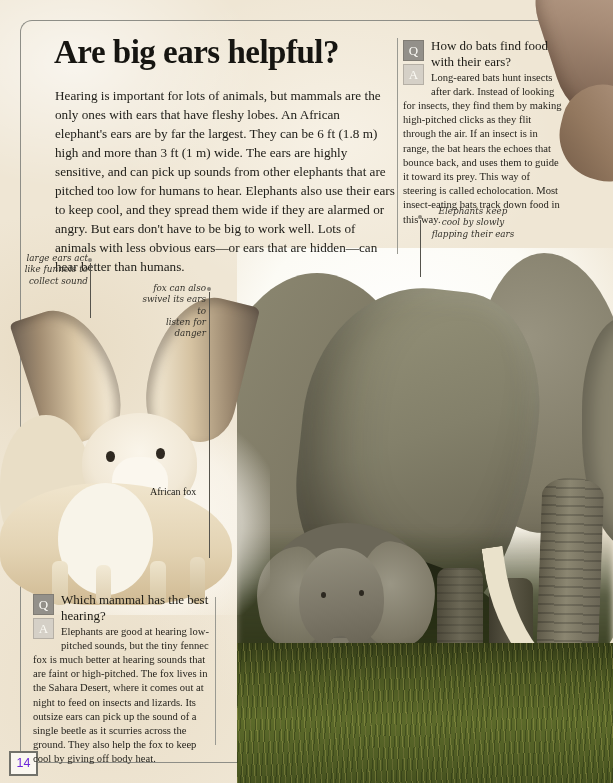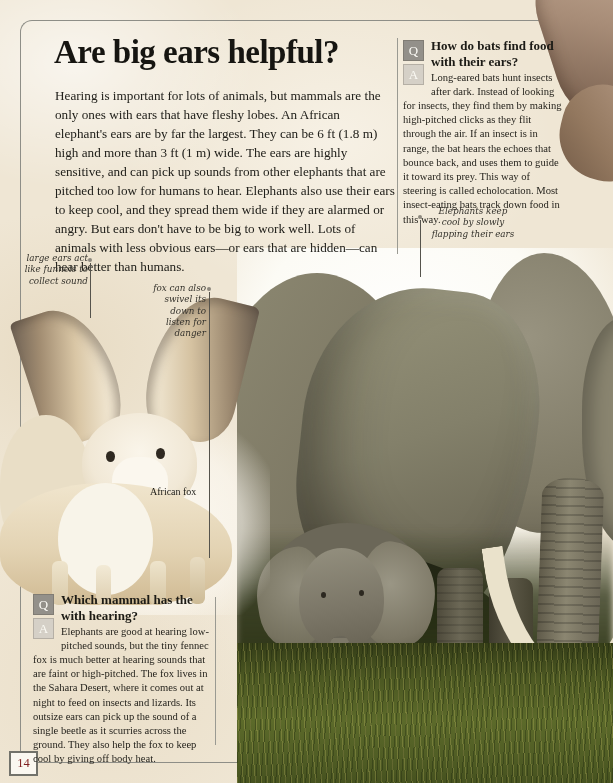--- a/index.html
+++ b/index.html
@@ -21,30 +21,30 @@
   
   #title{left:54px;top:34px;width:356px;font-size:33px;font-weight:bold;color:#161511;
     letter-spacing:-0.5px;z-index:4;}
   #intro{left:55px;top:86px;width:340px;font-size:13.2px;line-height:1.44;color:#21201b;z-index:4;}
   .qa{z-index:4;}
   .qa-icons{float:left;width:21px;margin:2px 7px 2px 0;}
   .qa-icon{width:19px;height:19px;text-align:center;font-size:13px;line-height:19px;
     font-family:"Liberation Serif",serif;margin-bottom:3px;}
   .qa-icon-q{background:#93908a;color:#fdfcf7;border:1px solid #807c74;}
   .qa-icon-a{background:#d5d0c7;color:#fbfaf4;border:1px solid #b5afa5;}
-  .qa-question{font-size:13px;font-weight:bold;line-height:1.22;color:#1c1b16;}
+  .qa-question{font-size:13px;font-weight:normal;line-height:1.22;color:#1c1b16;}
   .qa-answer{font-size:10.6px;line-height:1.34;color:#26241e;margin-top:1px;}
   .annot{font-size:8.8px;font-style:italic;font-family:"DejaVu Serif",serif;
     line-height:1.28;color:#33312b;white-space:pre-line;z-index:6;}
   .leader{width:1px;background:#55534c;z-index:6;}
   .leader-dot{width:4px;height:4px;border-radius:50%;background:#8d887e;z-index:6;}
   #fennec-label{left:150px;top:486px;font-size:10px;color:#1d1c17;z-index:6;}
   #pagenum-box{left:9px;top:751px;width:25px;height:21px;background:#faf7f0;
-    border:2px solid #72726b;z-index:2;text-align:center;font-family:Liberation Serif, serif;
-    font-size:12.5px;line-height:21px;color:#7f1d1d;}
+    border:2px solid #72726b;z-index:2;text-align:center;font-family:Liberation Sans, sans-serif;
+    font-size:12.5px;line-height:21px;color:#6d28d9;}
   
   #elephant-photo{left:237px;top:248px;width:376px;height:535px;overflow:hidden;z-index:2;}
   #elephant-photo .sky{position:absolute;left:-30px;top:-20px;width:440px;height:380px;
     background:radial-gradient(ellipse at 45% 35%, #ffffff 0%, #fcfbf5 45%, rgba(250,248,240,0) 75%);}
   #elephant-photo .midband{position:absolute;left:0;top:280px;width:100%;height:150px;
     background:linear-gradient(180deg, rgba(42,50,20,0) 0, rgba(38,46,18,0.75) 45%, #2c3414 100%);
     filter:blur(3px);}
   #elephant-photo .grass{position:absolute;left:0;bottom:0;width:100%;height:140px;
     background:
       repeating-linear-gradient(85deg, rgba(214,202,112,0.25) 0 1px, transparent 1px 6px),
@@ -81,21 +81,21 @@
     <div class="qa-question">How do bats find food with their ears?</div>
     <div class="qa-answer">Long-eared bats hunt insects after dark. Instead of looking for insects, they find them by making high-pitched clicks as they flit through the air. If an insect is in range, the bat hears the echoes that bounce back, and uses them to guide it toward its prey. This way of steering is called echolocation. Most insect-eating bats track down food in this way.</div>
   </div>
 
   <div class="abs vrule" style="left:215px;top:597px;height:148px;"></div>
   <div class="abs qa" style="left:33px;top:592px;width:180px;">
     <div class="qa-icons">
       <div class="qa-icon qa-icon-q">Q</div>
       <div class="qa-icon qa-icon-a">A</div>
     </div>
-    <div class="qa-question">Which mammal has the with hearing?</div>
+    <div class="qa-question">Which mammal has the best hearing?</div>
     <div class="qa-answer">Elephants are good at hearing low-pitched sounds, but the tiny fennec fox is much better at hearing sounds that are faint or high-pitched. The fox lives in the Sahara Desert, where it comes out at night to feed on insects and lizards. Its outsize ears can pick up the sound of a single beetle as it scurries across the ground. They also help the fox to keep cool by giving off body heat.</div>
   </div>
 
   <div class="abs" id="elephant-photo" title="African elephant adult and calf on grass">
     <div class="sky"></div>
 
     <div class="eshape wrinkle" style="left:-40px;top:25px;width:240px;height:430px;border-radius:50% 50% 40% 40%;background:linear-gradient(120deg,#8e8a73,#7c7763 55%,#635e4c);"></div>
 
     <div class="eshape" style="left:235px;top:5px;width:160px;height:280px;border-radius:45% 55% 35% 45% / 50% 60% 30% 30%;background:radial-gradient(circle at 35% 30%, #989380, #7f7a66 70%, #6a6554);"></div>
 
@@ -149,21 +149,21 @@
     <div class="fshape" style="left:22px;top:86px;width:95px;height:95px;border-radius:45% 55% 50% 50%;transform:rotate(14deg);background:linear-gradient(220deg,#b59a85 0%,#93785f 60%,#745c48 100%);"></div>
   </div>
 
   <div class="abs annot" style="left:20px;top:253px;width:68px;text-align:right;">large ears act
 like funnels to
 collect sound</div>
   <div class="abs leader-dot" style="left:88px;top:258px;"></div>
   <div class="abs leader" style="left:90px;top:263px;height:55px;"></div>
 
   <div class="abs annot" style="left:138px;top:283px;width:68px;text-align:right;">fox can also
-swivel its down to
+swivel its ears to
 listen for danger</div>
   <div class="abs leader-dot" style="left:207px;top:287px;"></div>
   <div class="abs leader" style="left:209px;top:292px;height:266px;"></div>
 
   <div class="abs annot" style="left:428px;top:206px;width:90px;text-align:center;">Elephants keep
 cool by slowly
 flapping their ears</div>
   <div class="abs leader-dot" style="left:418px;top:215px;"></div>
   <div class="abs leader" style="left:420px;top:220px;height:57px;"></div>
 

